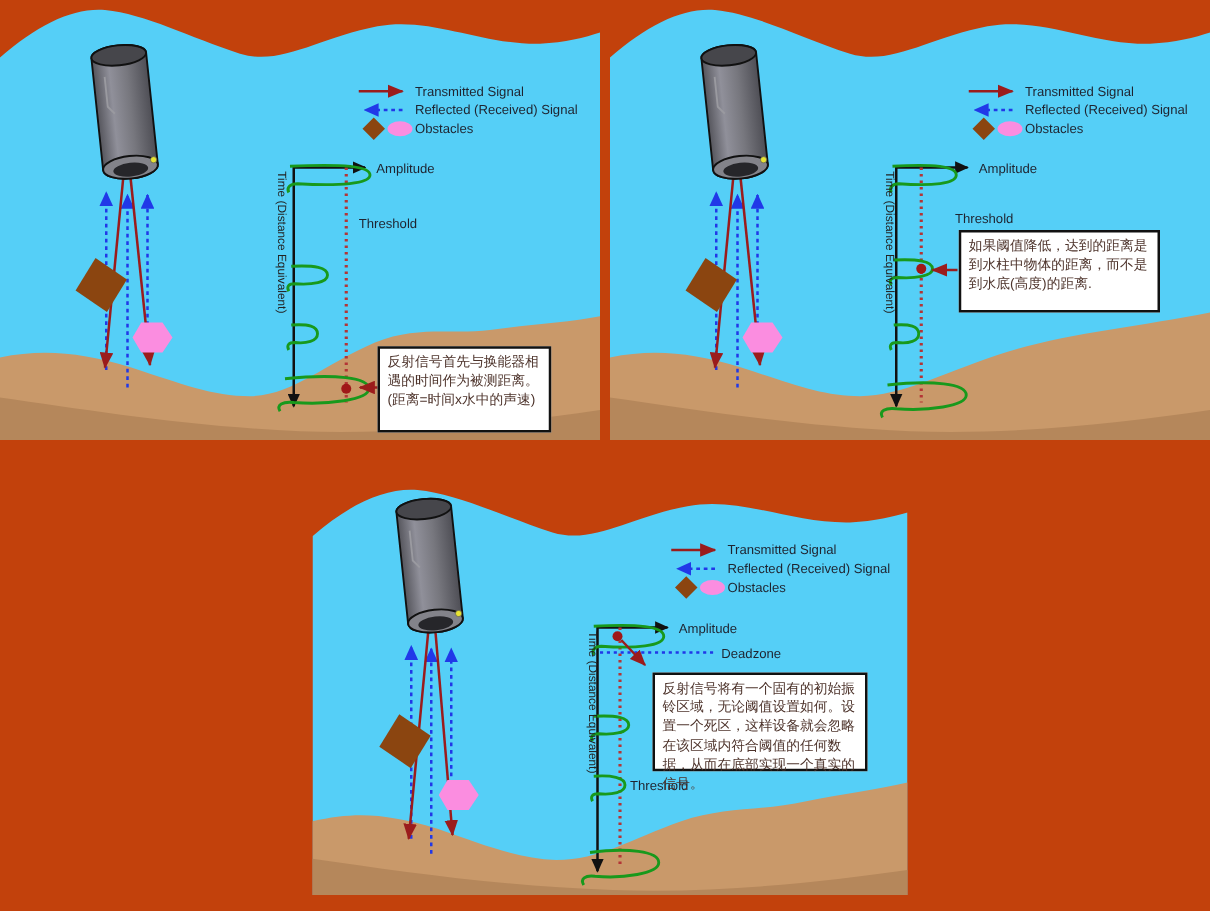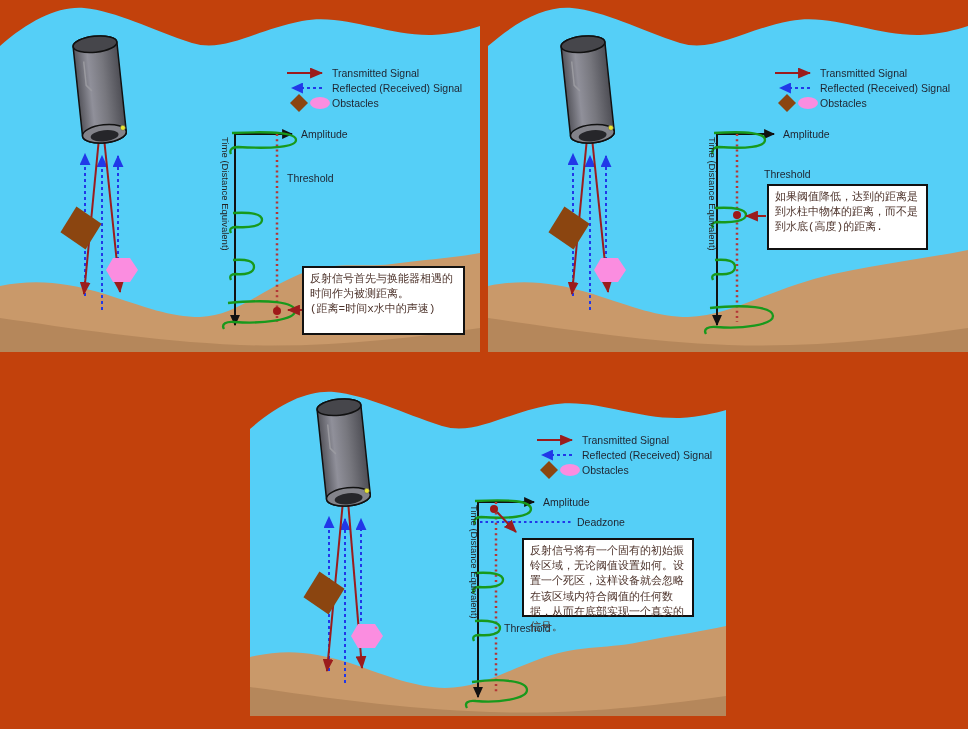--- a/index.html
+++ b/index.html
@@ -1,20 +1,20 @@
 <!DOCTYPE html>
 <html><head>
 <meta charset="utf-8">
 <style>
   html,body{margin:0;padding:0;background:#fff;}
   #stage{position:relative;width:968px;height:729px;background:#c2410c;overflow:hidden;
          font-family:"Liberation Sans",sans-serif;padding-left:28px;}
   .panel{position:absolute;}
   .callout{position:absolute;background:#ffffff;border:2px solid #111;color:#4d332b;
-           font-family:Liberation Mono, monospace;font-size:11px;line-height:1.38;
+           font-family:Liberation Sans, sans-serif;font-size:11px;line-height:1.38;
            padding:4px 6px;box-sizing:border-box;white-space:pre-line;}
   svg text{font-family:"Liberation Sans",sans-serif;}
   .lbl{font-size:10.5px;fill:#1f2430;}
   .axis-label{font-size:9.5px;fill:#222;}
 </style>
 </head>
 <body>
 
 <div id="stage">
 
@@ -198,18 +198,18 @@
       </g>
       <circle cx="244" cy="124" r="4" fill="#A01818"></circle>
       <path d="M247,127 L266,147" stroke="#9B1C1C" stroke-width="2" marker-end="url(#mk-red)"></path>
       <text class="lbl" x="293" y="121">Amplitude</text>
       <text class="lbl" x="327" y="141">Deadzone</text>
       <text class="lbl" x="254" y="247">Threshold</text>
       <text class="axis-label" transform="rotate(90 221 120)" x="221" y="120">Time (Distance Equivalent)</text>
     </g>
   </svg>
 
-  <div class="callout" style="left:302px;top:266px;width:163px;height:69px">反射信号首先与换能器相遇的时间作为被测距离。
+  <div class="callout" style="left:302px;top:277px;width:139px;height:69px">反射信号首先与换能器相遇的时间作为被测距离。
 (距离=时间x水中的声速)</div>
   <div class="callout" style="left:767px;top:184px;width:161px;height:66px">如果阈值降低，达到的距离是到水柱中物体的距离，而不是到水底(高度)的距离.</div>
   <div class="callout" style="left:522px;top:538px;width:172px;height:79px">反射信号将有一个固有的初始振铃区域，无论阈值设置如何。设置一个死区，这样设备就会忽略在该区域内符合阈值的任何数据，从而在底部实现一个真实的信号。</div>
 
 </div>
 
 </body></html>

